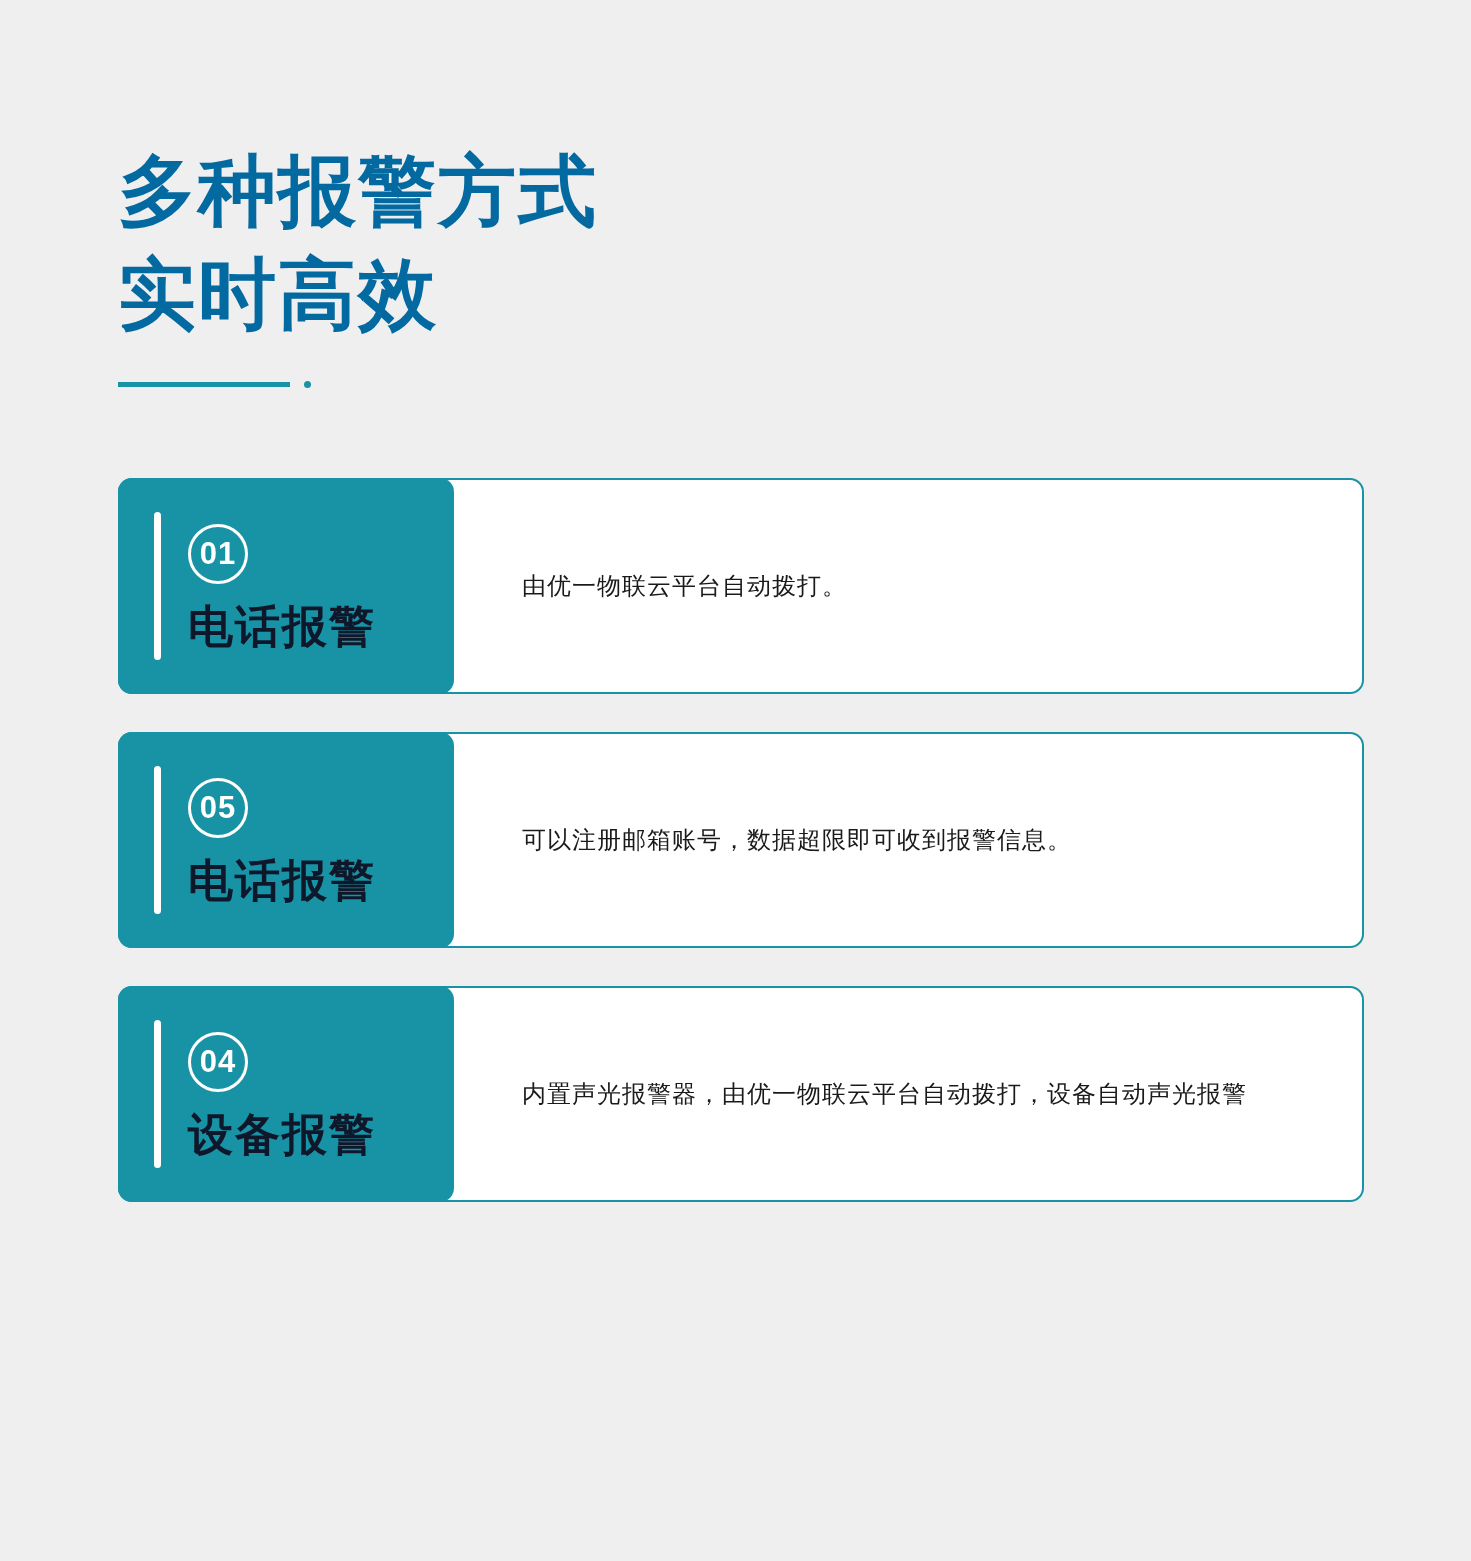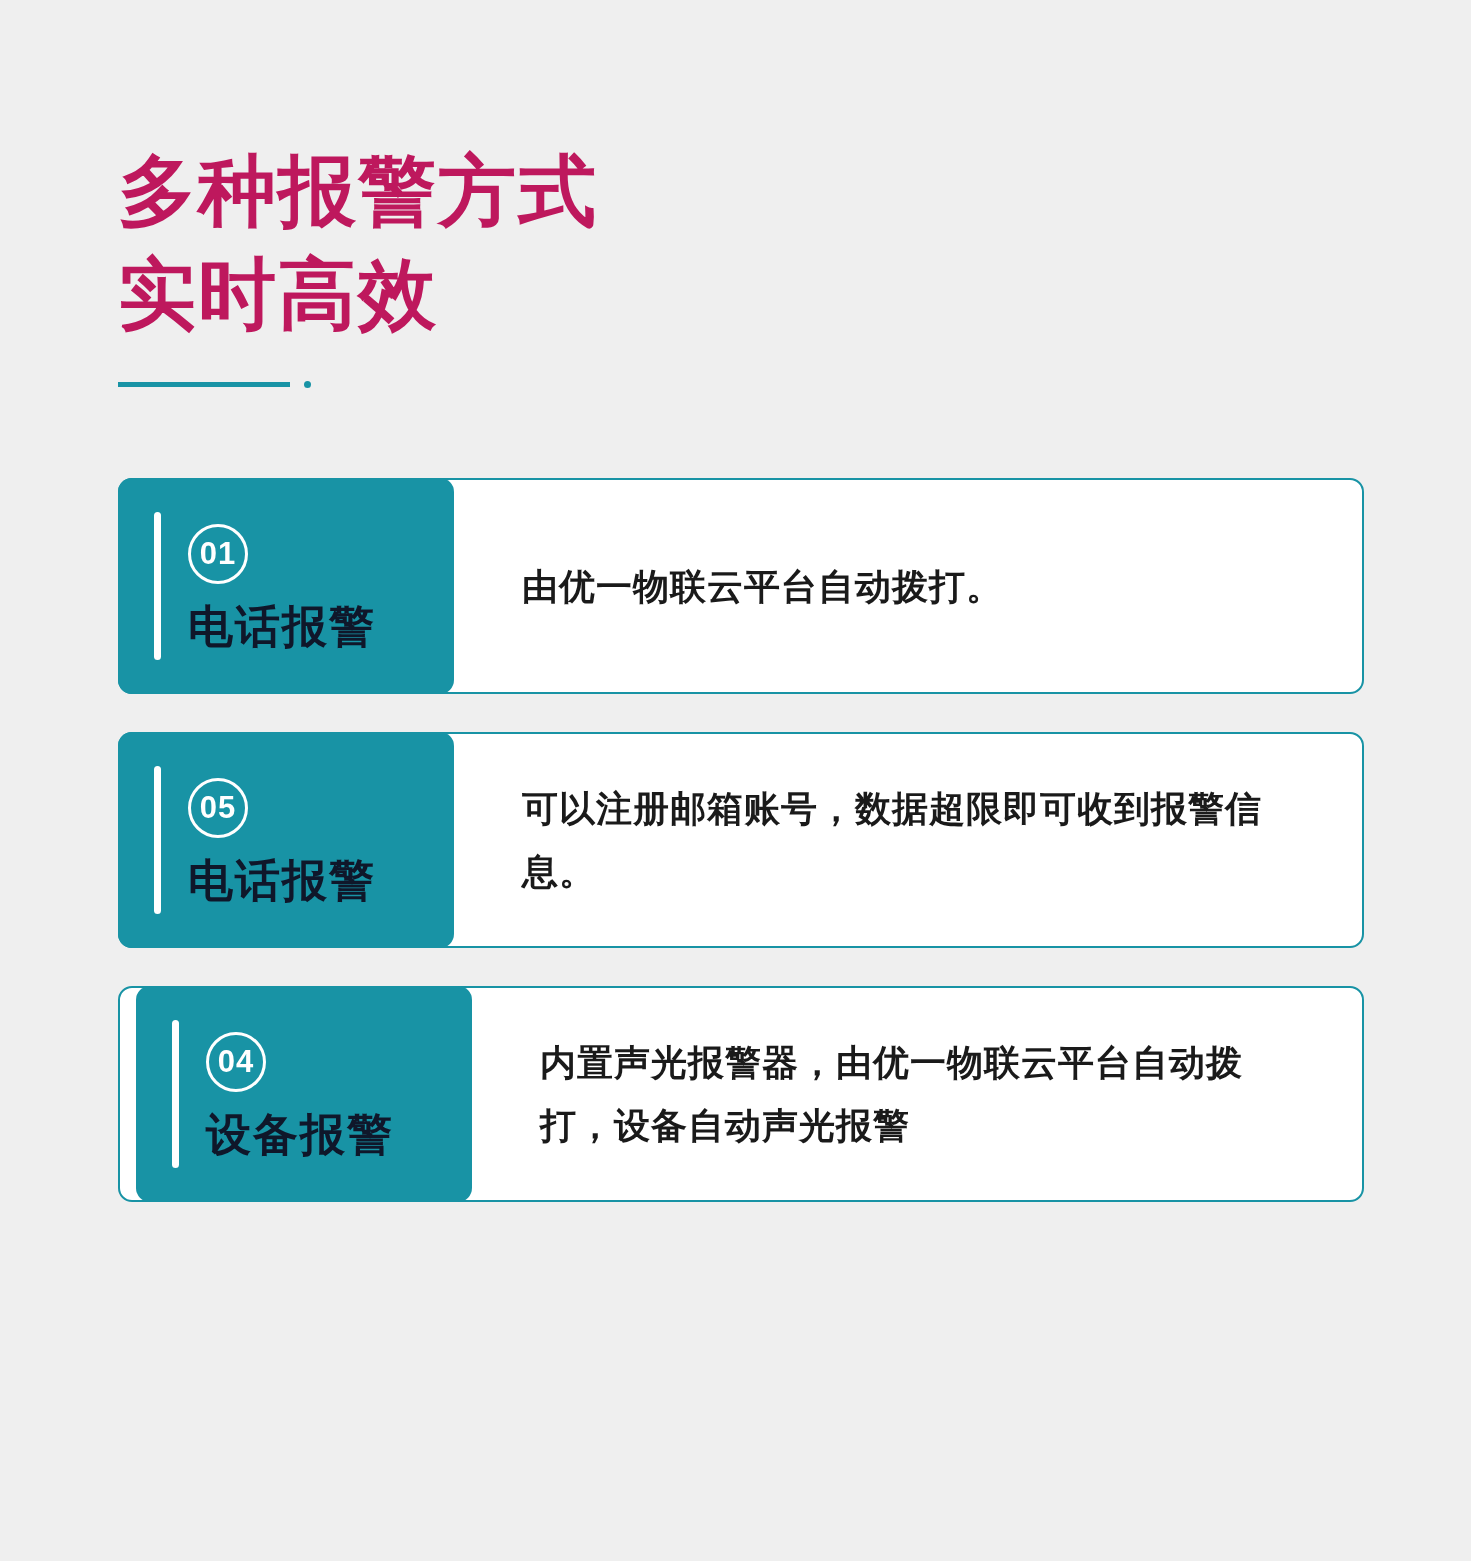--- a/index.html
+++ b/index.html
@@ -26,21 +26,21 @@
     position: absolute;
     left: 118px;
     top: 140px;
     width: 900px;
   }
   .header h1 {
     margin: 0;
     font-size: 78px;
     line-height: 1.32;
     font-weight: 700;
-    color: #be185d;
+    color: #0369a1;
     letter-spacing: 2px;
   }
   .header h1 .line {
     display: block;
   }
   .rule-wrap {
     position: absolute;
     left: 118px;
     top: 378px;
     width: 260px;
@@ -71,21 +71,21 @@
     top: 478px;
     width: 1246px;
   }
   .row {
     position: relative;
     display: flex;
     align-items: stretch;
     height: 216px;
     margin-bottom: 38px;
   }
-  .row:last-child { margin-bottom: 0; padding-left: 18px; }
+  .row:last-child { margin-bottom: 0; }
 
   .row-body {
     position: absolute;
     left: 0;
     top: 0;
     right: 0;
     bottom: 0;
     background: #ffffff;
     border: 2px solid #1893a5;
     border-radius: 14px;
@@ -144,25 +144,25 @@
   .desc {
     position: relative;
     z-index: 2;
     flex: 1 1 auto;
     display: flex;
     align-items: center;
     padding: 0 56px 0 68px;
   }
   .desc p {
     margin: 0;
-    font-size: 36px;
+    font-size: 24px;
     line-height: 1.75;
     color: #1a1a1a;
     letter-spacing: 1px;
-    font-weight: 700;
+    font-weight: 400;
   }
 </style>
 </head>
 <body>
 
 <div class="page">
 
   <div class="header">
     <h1>
       <span class="line">多种报警方式</span>

